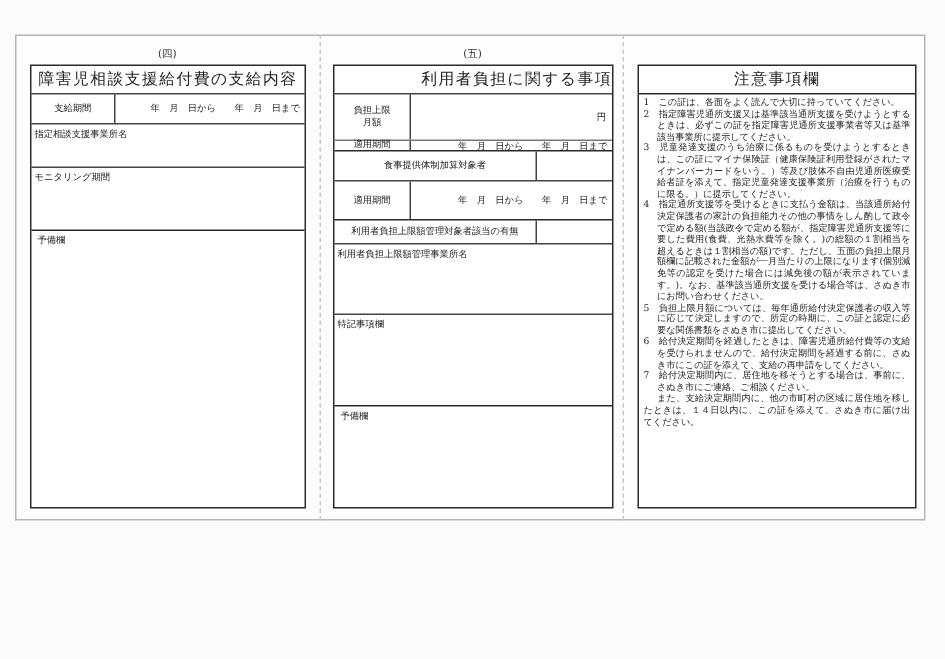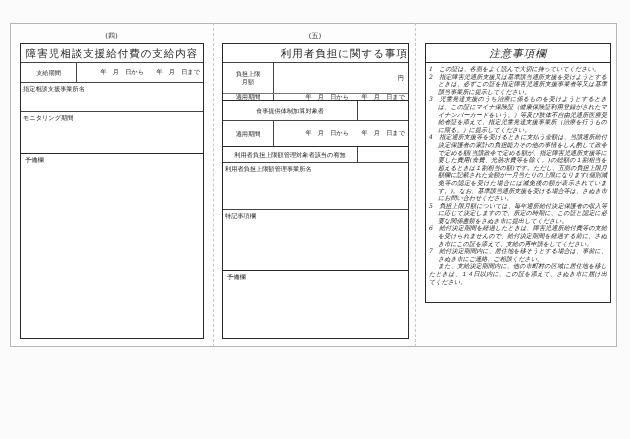--- a/index.html
+++ b/index.html
@@ -76,21 +76,21 @@
     <div class="tl">利用者負担上限額管理事業所名</div>
   </div>
   <div class="row" style="top:166px;height:61px;border-bottom:1.5px solid #2a2a2a;">
     <div class="tl">特記事項欄</div>
   </div>
   <div class="row" style="top:227px;height:66px;border-bottom:none;">
     <div class="tl" style="left:4px;">予備欄</div>
   </div>
 </div>
 
-<div class="box" style="left:425px;top:43px;width:186px;height:260px;font-style:italic;">
+<div class="box" style="left:425px;top:43px;width:186px;height:296px;">
   <div class="row title" style="top:0;height:19px;border-bottom:1.5px solid #2a2a2a;">注意事項欄</div>
   <div class="notes">
     <p class="item">1　この証は、各面をよく読んで大切に持っていてください。</p>
     <p class="item">2　指定障害児通所支援又は基準該当通所支援を受けようとするときは、必ずこの証を指定障害児通所支援事業者等又は基準該当事業所に提示してください。</p>
     <p class="item">3　児童発達支援のうち治療に係るものを受けようとするときは、この証にマイナ保険証（健康保険証利用登録がされたマイナンバーカードをいう。）等及び肢体不自由児通所医療受給者証を添えて、指定児童発達支援事業所（治療を行うものに限る。）に提示してください。</p>
     <p class="item">4　指定通所支援等を受けるときに支払う金額は、当該通所給付決定保護者の家計の負担能力その他の事情をしん酌して政令で定める額(当該政令で定める額が、指定障害児通所支援等に要した費用(食費、光熱水費等を除く。)の総額の１割相当を超えるときは１割相当の額)です。ただし、五面の負担上限月額欄に記載された金額が一月当たりの上限になります(個別減免等の認定を受けた場合には減免後の額が表示されています。)。なお、基準該当通所支援を受ける場合等は、さぬき市にお問い合わせください。</p>
     <p class="item">5　負担上限月額については、毎年通所給付決定保護者の収入等に応じて決定しますので、所定の時期に、この証と認定に必要な関係書類をさぬき市に提出してください。</p>
     <p class="item">6　給付決定期間を経過したときは、障害児通所給付費等の支給を受けられませんので、給付決定期間を経過する前に、さぬき市にこの証を添えて、支給の再申請をしてください。</p>
     <p class="item">7　給付決定期間内に、居住地を移そうとする場合は、事前に、さぬき市にご連絡、ご相談ください。</p>
     <p class="cont">また、支給決定期間内に、他の市町村の区域に居住地を移したときは、１４日以内に、この証を添えて、さぬき市に届け出てください。</p>

